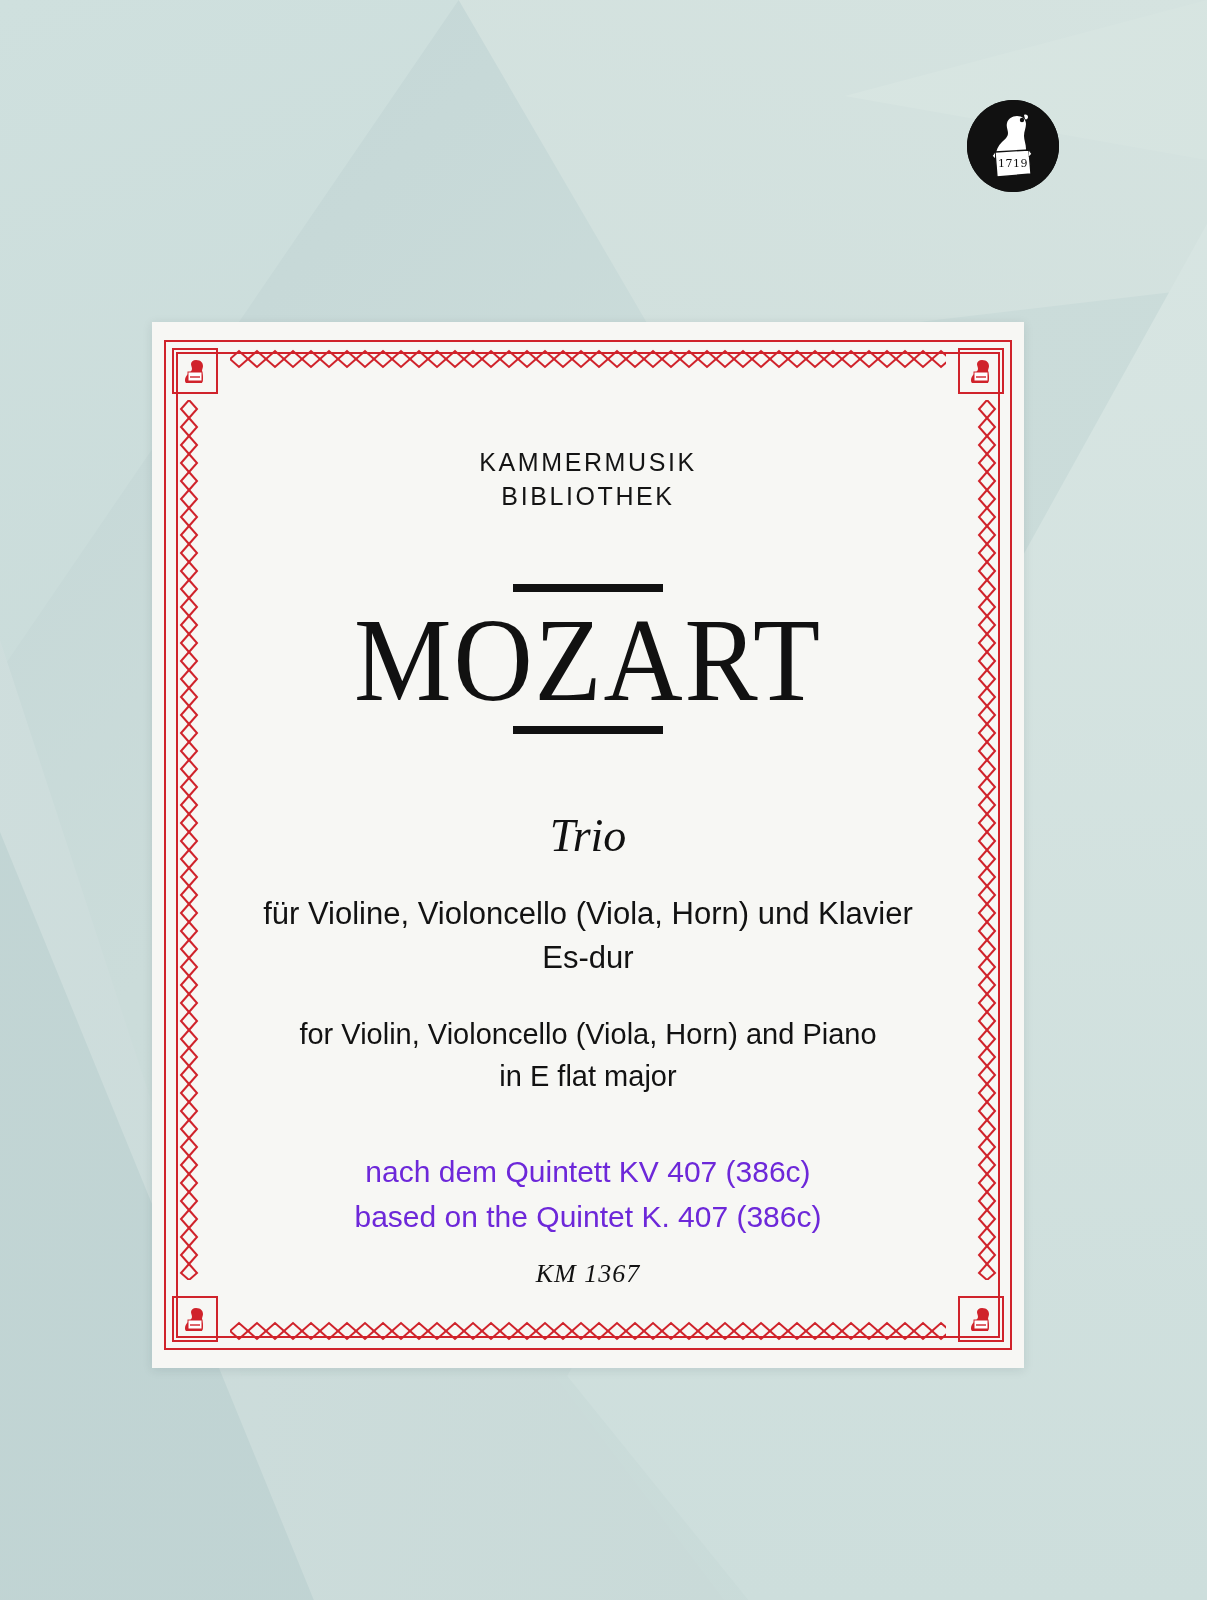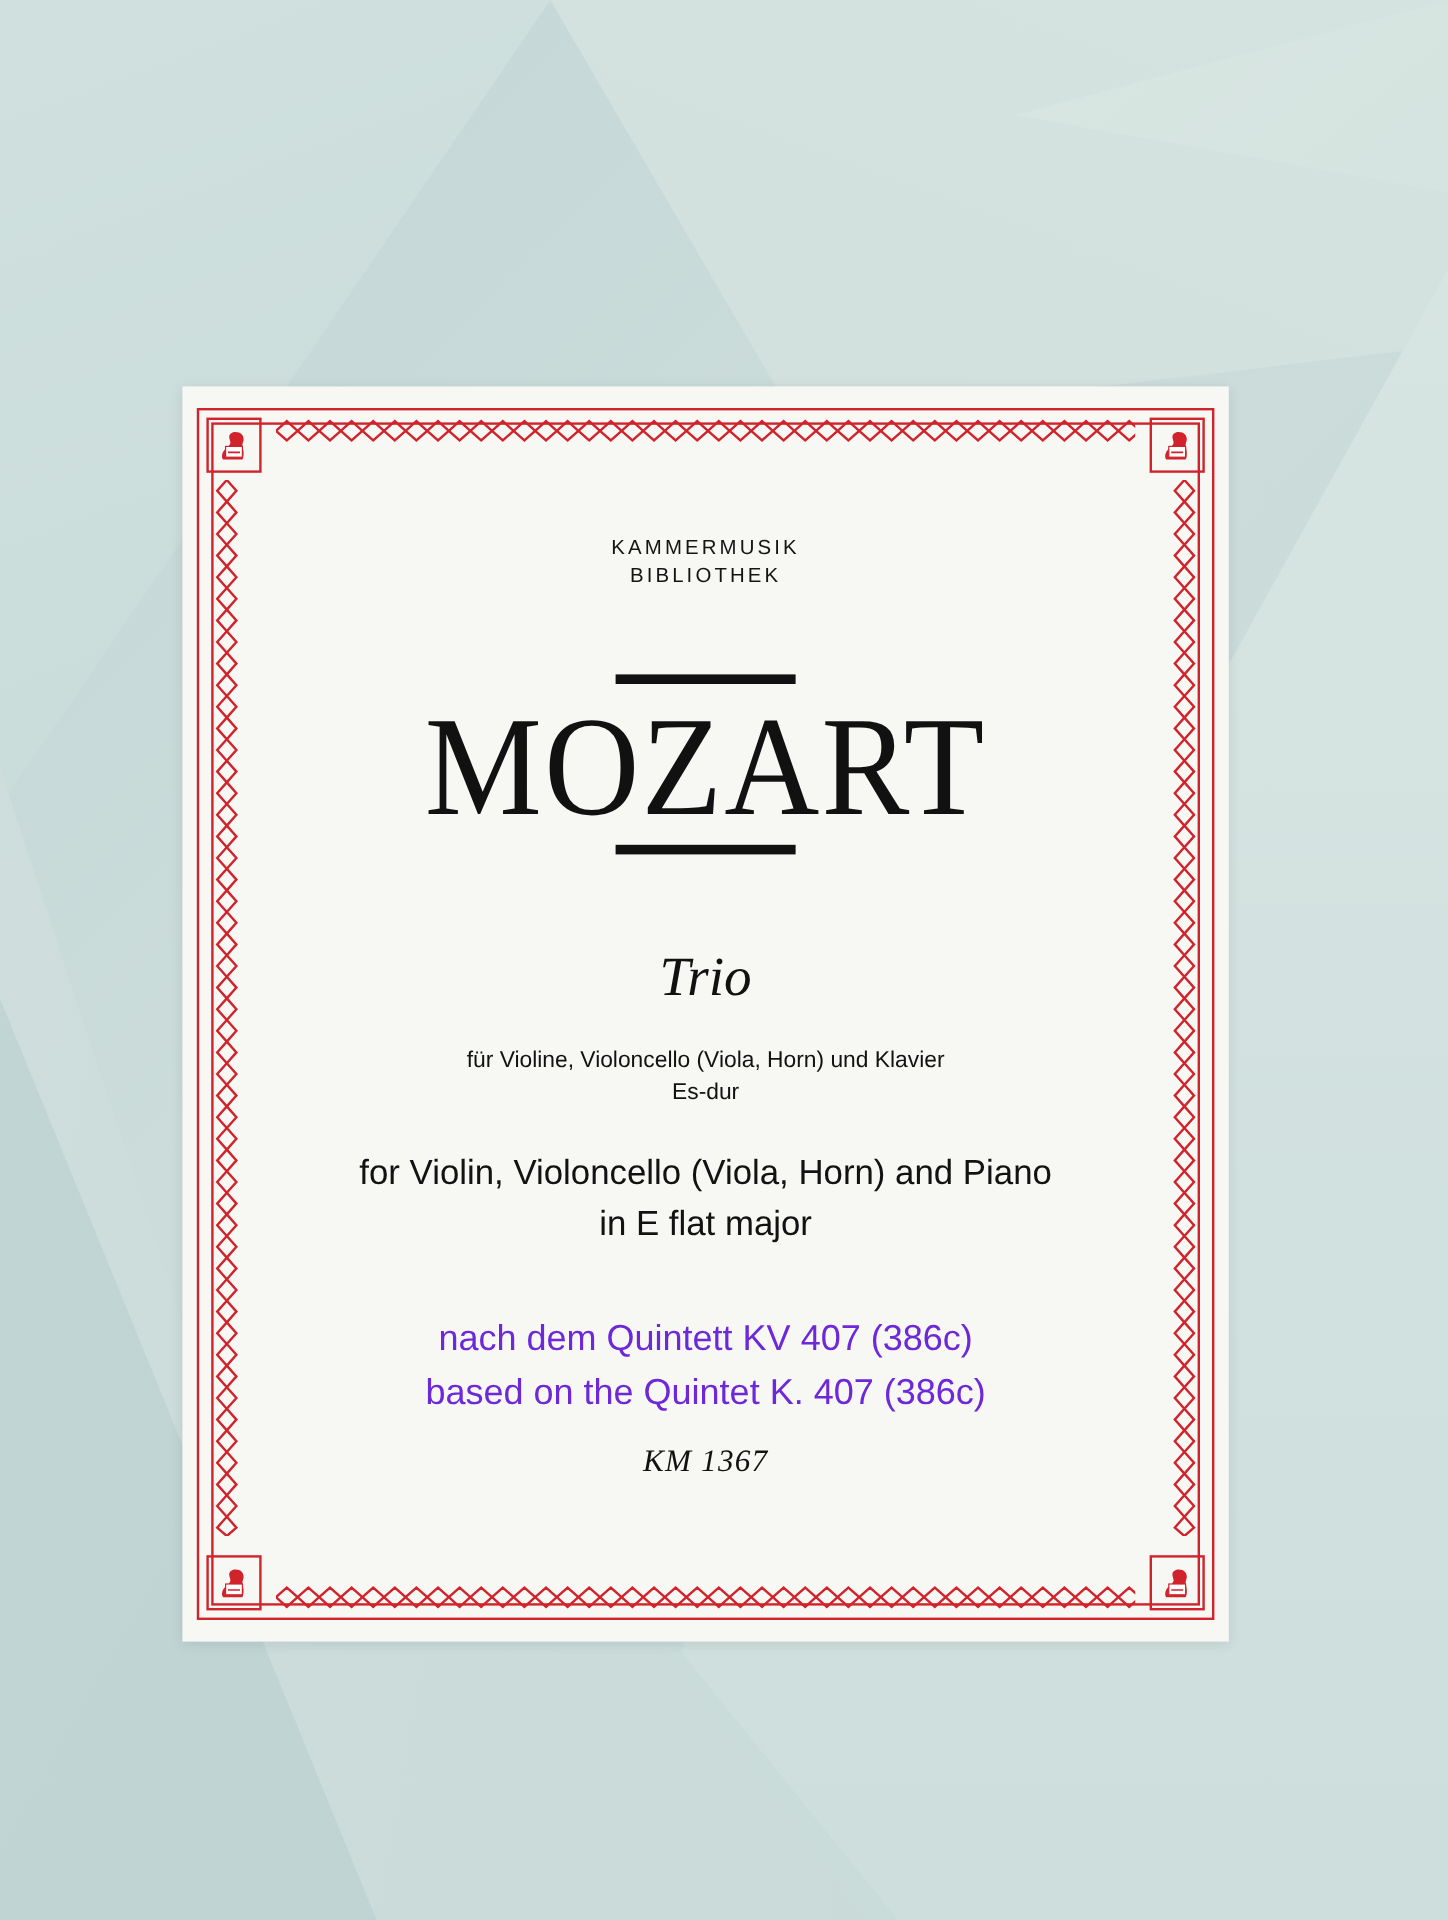--- a/index.html
+++ b/index.html
@@ -140,21 +140,21 @@
   
   .cover-content {
     position: absolute;
     left: 96px;
     right: 96px;
     top: 106px;
     text-align: center;
   }
   .series {
     font-family: "Liberation Sans", sans-serif;
-    font-size: 17px;
+    font-size: 25px;
     letter-spacing: 2.6px;
     line-height: 1.35;
     color: #141414;
     white-space: pre-line;
     margin-top: 18px;
   }
   .rule {
     width: 150px;
     height: 8px;
     background: #111;
@@ -173,21 +173,21 @@
   }
   .work-title {
     font-family: "Liberation Serif", serif;
     font-style: italic;
     font-size: 46px;
     color: #111;
     margin-top: 75px;
   }
   .scoring-de {
     font-family: "Liberation Sans", sans-serif;
-    font-size: 19px;
+    font-size: 31px;
     line-height: 1.45;
     color: #121212;
     margin-top: 30px;
     white-space: pre-line;
   }
   .scoring-en {
     font-family: Liberation Sans, sans-serif;
     font-size: 29px;
     line-height: 1.45;
     color: #121212;
@@ -217,20 +217,33 @@
 <div class="bg">
   <div class="facet facet-1"></div>
   <div class="facet facet-2"></div>
   <div class="facet facet-6"></div>
   <div class="facet facet-3"></div>
   <div class="facet facet-5"></div>
   <div class="facet facet-4"></div>
 </div>
 
 <div class="publisher">
+  <div class="bear-mark">
+    <svg width="92" height="92" viewBox="0 0 92 92" aria-hidden="true">
+      <circle cx="46" cy="46" r="46" fill="#111111"></circle>
+
+      <path d="M50 16c-5 0-9 3-10 7-1 4 1 7 1 10 0 4-3 6-6 9-4 4-6 8-6 13 0 3 1 6 3 8l22-1c3-4 5-8 5-13 0-5-2-9-2-13 0-5 2-8 2-12 0-5-4-8-9-8z" fill="#ffffff"></path>
+      <circle cx="55" cy="20" r="2.2" fill="#111111"></circle>
+      <path d="M57 15c2-1 4 0 4 2s-2 3-3 2" fill="#ffffff"></path>
+
+      <path d="M28 52 L62 50 L64 74 L30 77 Z" fill="#ffffff" stroke="#111111" stroke-width="1.4"></path>
+      <path d="M28 52 l-3 4 3 3 M62 50 l3 4 -3 3" fill="#ffffff" stroke="#111111" stroke-width="1.2"></path>
+      <text x="46" y="67" text-anchor="middle" font-family="DejaVu Serif, serif" font-size="11" fill="#111111" letter-spacing="0.5">1719</text>
+    </svg>
+  </div>
 </div>
 
 <div class="cover">
 
   <div class="frame-outer"></div>
   <div class="frame-inner"></div>
 
   <div class="zz zz-top">
     <svg width="720" height="22" viewBox="0 0 720 22" preserveAspectRatio="none" aria-hidden="true">
       <path d="M0 11 L9 3 L18 11 L27 19 L36 11 L45 3 L54 11 L63 19 L72 11 L81 3 L90 11 L99 19 L108 11 L117 3 L126 11 L135 19 L144 11 L153 3 L162 11 L171 19 L180 11 L189 3 L198 11 L207 19 L216 11 L225 3 L234 11 L243 19 L252 11 L261 3 L270 11 L279 19 L288 11 L297 3 L306 11 L315 19 L324 11 L333 3 L342 11 L351 19 L360 11 L369 3 L378 11 L387 19 L396 11 L405 3 L414 11 L423 19 L432 11 L441 3 L450 11 L459 19 L468 11 L477 3 L486 11 L495 19 L504 11 L513 3 L522 11 L531 19 L540 11 L549 3 L558 11 L567 19 L576 11 L585 3 L594 11 L603 19 L612 11 L621 3 L630 11 L639 19 L648 11 L657 3 L666 11 L675 19 L684 11 L693 3 L702 11 L711 19 L720 11" fill="none" stroke="#d0232b" stroke-width="2"></path>

